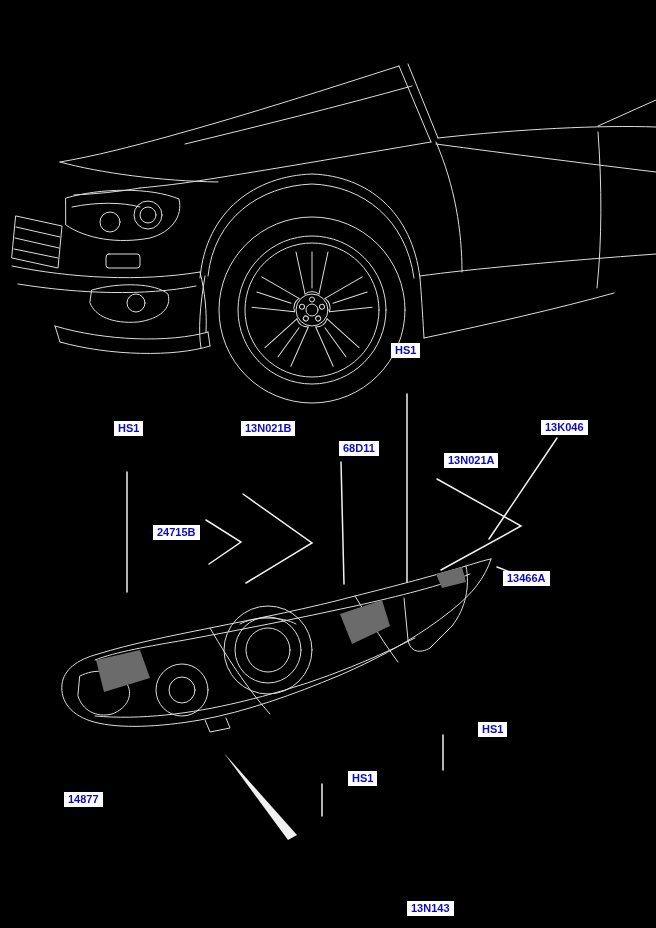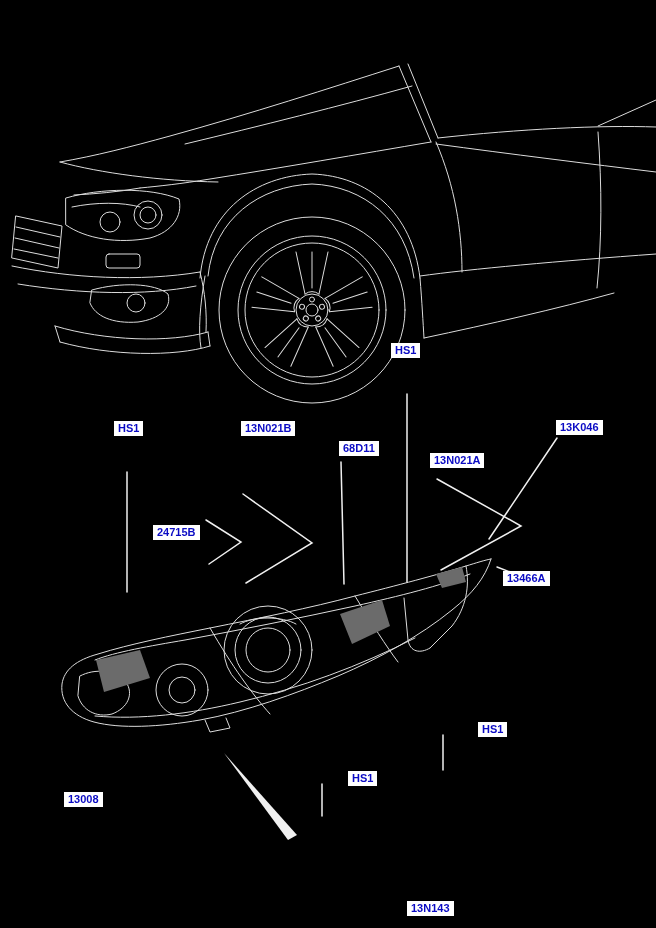--- a/index.html
+++ b/index.html
@@ -154,24 +154,24 @@
       <line x1="557" y1="412" x2="489" y2="513"></line>
       <line x1="526" y1="552" x2="497" y2="541"></line>
       <line x1="443" y1="709" x2="443" y2="744"></line>
       <line x1="322" y1="758" x2="322" y2="790"></line>
       <polygon points="224,727 297,809 288,814" fill="#f0f0f0" stroke="none"></polygon>
     </g>
   </svg>
 
   <div class="plabel" style="left:391px;top:317px">HS1</div>
   <div class="plabel" style="left:114px;top:395px">HS1</div>
-  <div class="plabel" style="left:556px;top:394px">13K046</div>
+  <div class="plabel" style="left:541px;top:394px">13K046</div>
   <div class="plabel" style="left:241px;top:395px">13N021B</div>
   <div class="plabel" style="left:339px;top:415px">68D11</div>
-  <div class="plabel" style="left:430px;top:427px">13N021A</div>
+  <div class="plabel" style="left:444px;top:427px">13N021A</div>
   <div class="plabel" style="left:153px;top:499px">24715B</div>
   <div class="plabel" style="left:503px;top:545px">13466A</div>
   <div class="plabel" style="left:478px;top:696px">HS1</div>
   <div class="plabel" style="left:348px;top:745px">HS1</div>
-  <div class="plabel" style="left:64px;top:766px">13008</div>
+  <div class="plabel" style="left:64px;top:766px">14877</div>
   <div class="plabel" style="left:407px;top:875px">13N143</div>
 
 </div>
 
 </body></html>

